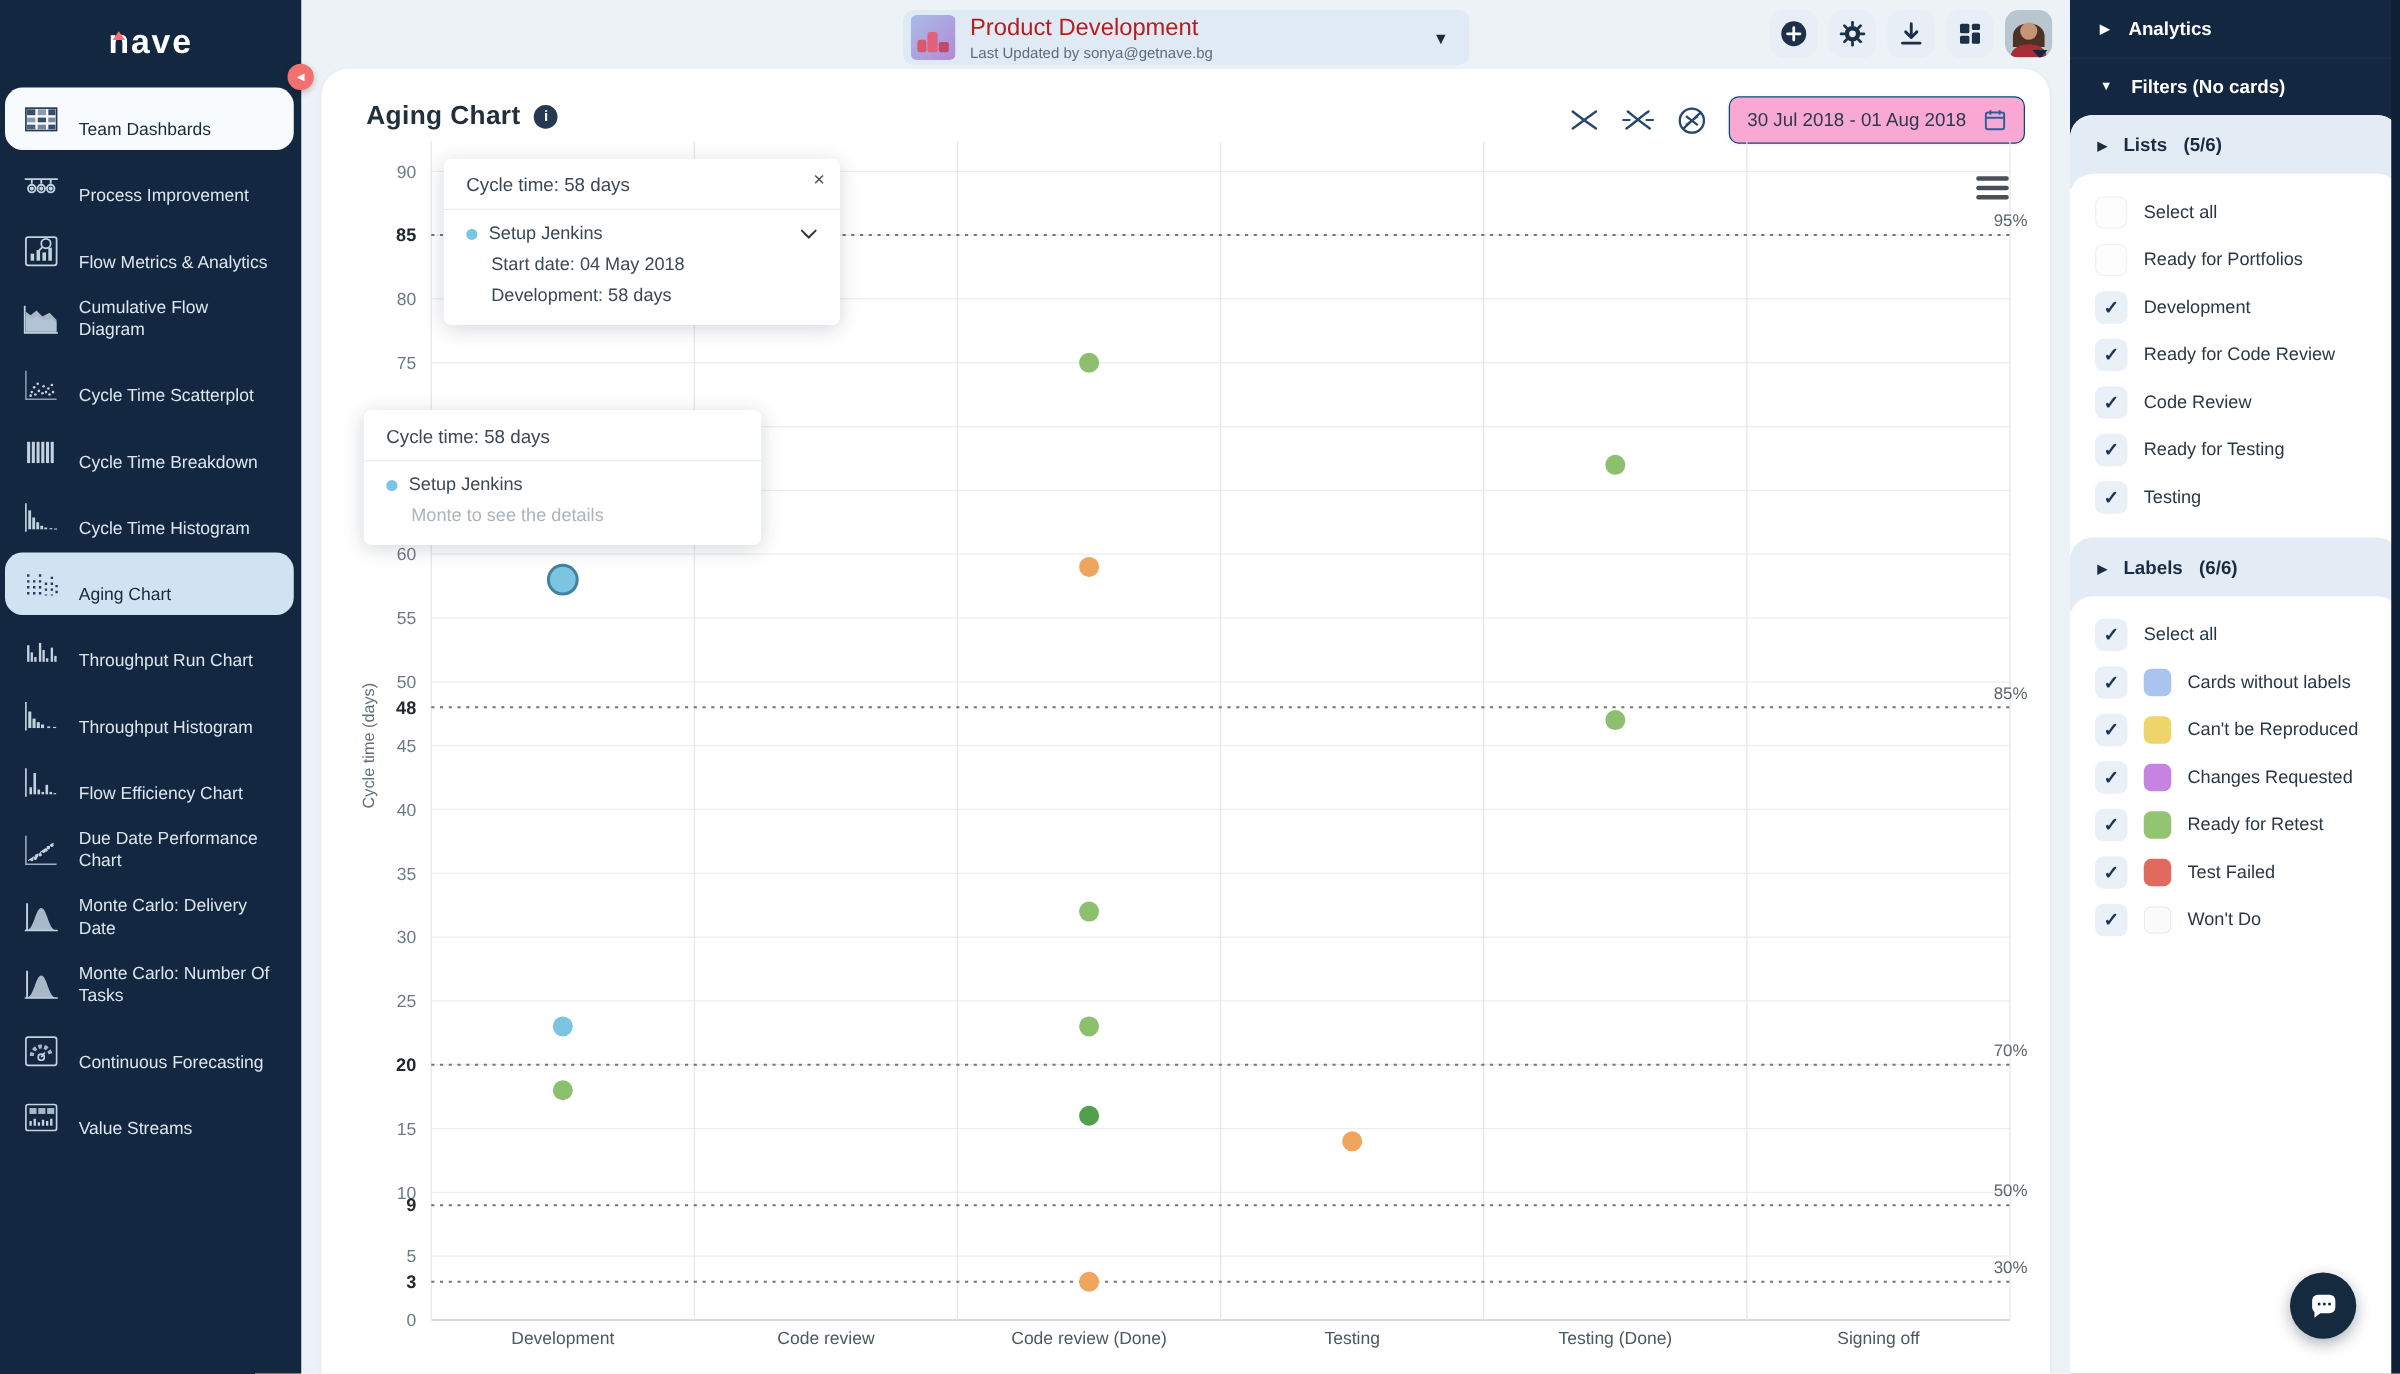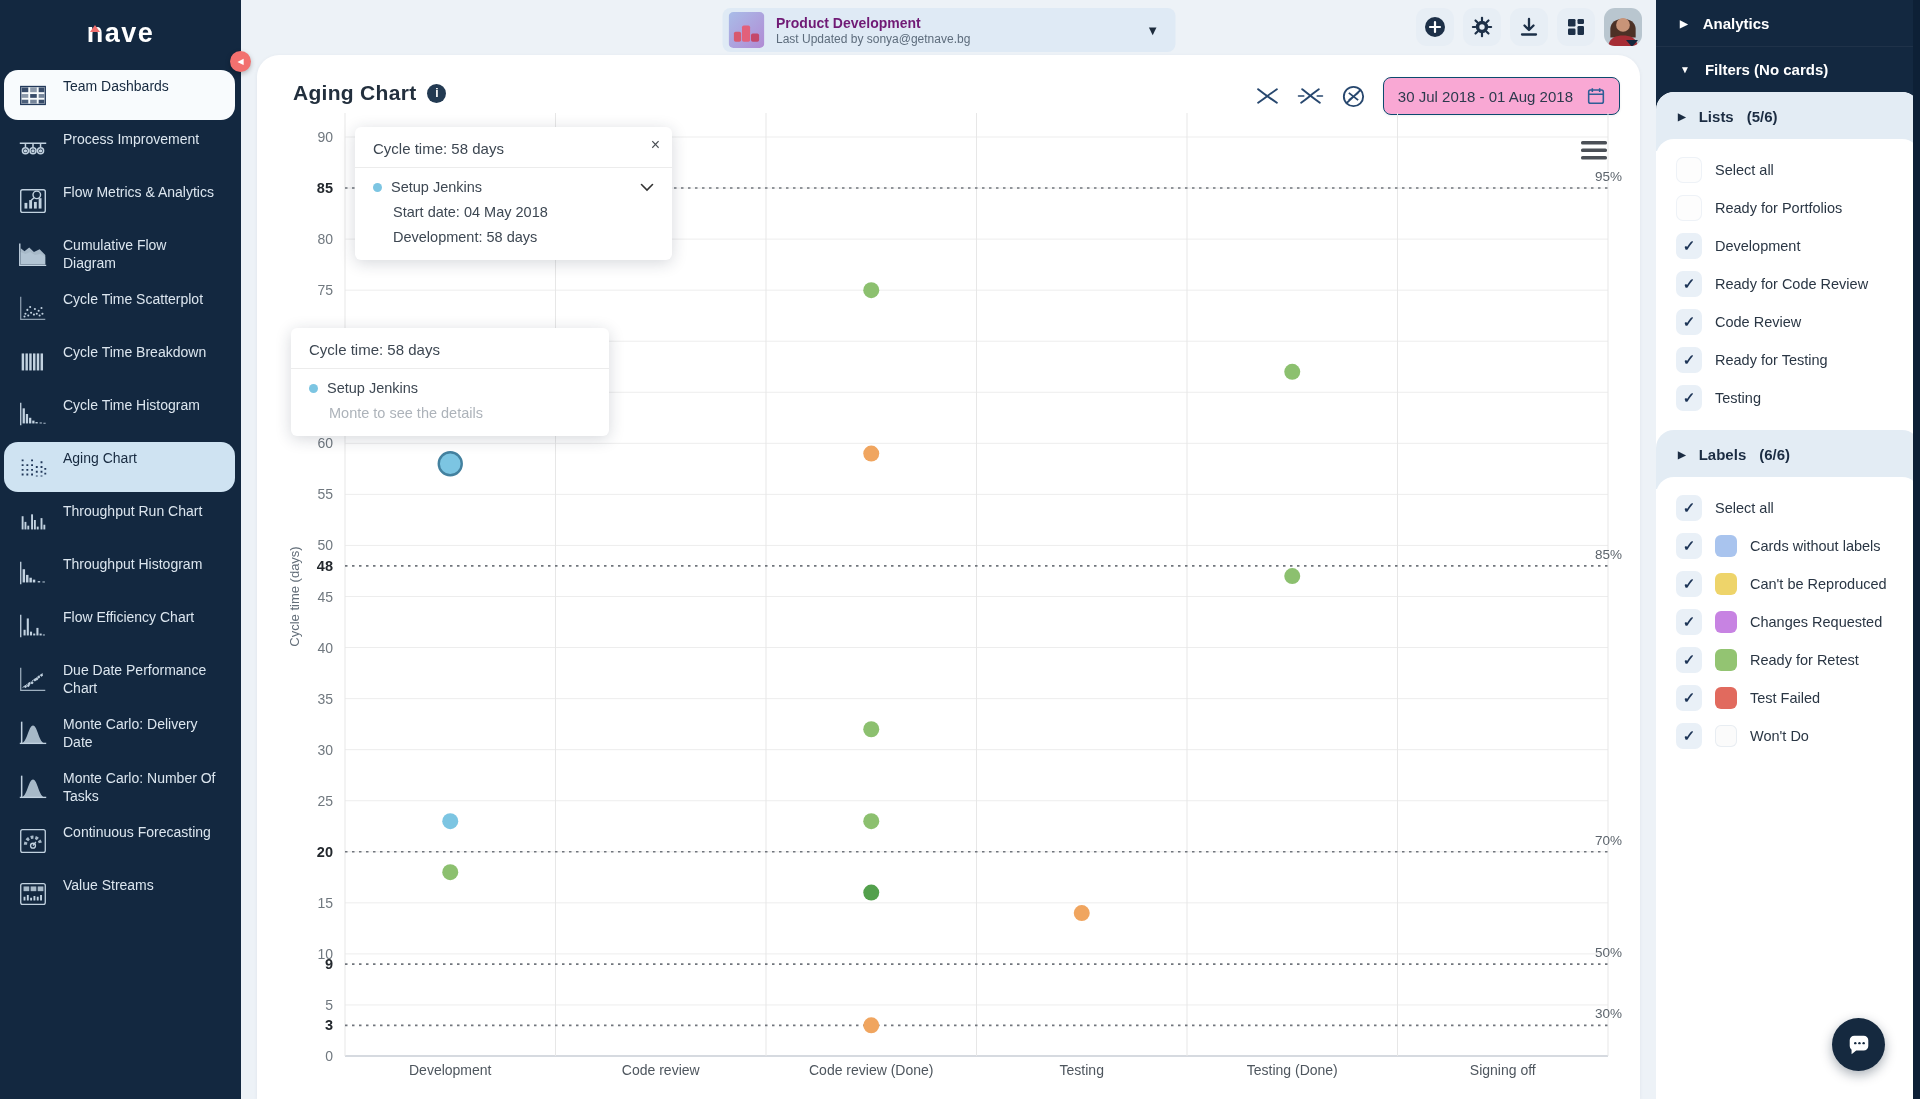--- a/index.html
+++ b/index.html
@@ -6,21 +6,21 @@
   html,body{width:1920px;height:1099px;overflow:hidden}
   body{font-family:"Liberation Sans",sans-serif;background:#edf2f7;position:relative;color:#223040}
 
   
   #sidebar{position:absolute;left:0;top:0;bottom:0;width:241px;background:#132840;z-index:4}
   .logo-wrap{height:66px;display:flex;align-items:center;justify-content:center;position:relative}
   .logo{color:#fff;font-size:27px;font-weight:bold;letter-spacing:1.5px;position:relative}
   .logo-accent{position:absolute;left:3px;top:7px;width:0;height:0;border-left:5px solid transparent;border-right:5px solid transparent;border-bottom:7px solid #f2706f}
   .collapse-badge{position:absolute;right:-10px;top:51px;width:21px;height:21px;border-radius:50%;background:#f2706f;color:#fff;display:flex;align-items:center;justify-content:center;font-size:8px;box-shadow:0 2px 5px rgba(0,0,0,.25);z-index:6}
   #side-items{display:flex;flex-direction:column;gap:3px;padding:4px 0 8px}
-  .side-item{display:flex;align-items:flex-start;gap:13px;padding:8px 12px;margin:0 6px 0 4px;border-radius:14px;color:#dce6ef;font-size:14px;font-weight:500;line-height:1.25;cursor:pointer}
+  .side-item{display:flex;align-items:flex-end;gap:13px;padding:8px 12px;margin:0 6px 0 4px;border-radius:14px;color:#dce6ef;font-size:14px;font-weight:500;line-height:1.25;cursor:pointer}
   .side-item .icn{width:34px;height:34px;flex:0 0 34px;color:#c2d2e0;display:flex;align-items:center;justify-content:center}
   .side-item .icn svg{width:34px;height:34px}
   .side-item.light{background:#f8fbfd;color:#16293f}
   .side-item.light .icn{color:#22395a}
   .side-item.active{background:#cfe3f2;color:#16293f}
   .side-item.active .icn{color:#22395a}
 
   
   #rightpanel{position:absolute;right:0;top:0;bottom:0;width:264px;background:#132840;display:flex;flex-direction:column;z-index:4}
   .panel-head{display:flex;align-items:center;gap:15px;padding:0 24px;color:#fff;font-weight:bold;font-size:15px;height:46px;flex:0 0 auto;cursor:pointer}
@@ -36,21 +36,21 @@
   .swatch{width:22px;height:22px;flex:0 0 22px;border-radius:6px}
   .panel-filler{flex:1;background:#fff}
   #scrollbar{position:absolute;right:0;top:0;bottom:0;width:7px;background:#0d2036;z-index:7}
 
   
   #main{position:absolute;left:241px;right:264px;top:0;bottom:0}
   #topbar{height:55px;position:relative}
   .board-chip{position:absolute;left:50%;transform:translateX(-50%);top:8px;width:453px;height:44px;background:#dfeaf5;border-radius:8px;display:flex;align-items:center;gap:12px;padding:0 16px 0 6px;cursor:pointer}
   .board-thumb{width:36px;height:36px;border-radius:5px;overflow:hidden;flex:0 0 36px}
   .board-texts{display:flex;flex-direction:column;gap:1px}
-  .board-title{font-size:14px;font-weight:bold;color:#701a75}
+  .board-title{font-size:19px;font-weight:normal;color:#b91c1c}
   .board-sub{font-size:12px;color:#5d6c7c}
   .board-caret{margin-left:auto;color:#1c2b3c;font-size:13px}
   .top-actions{position:absolute;right:14px;top:8px;display:flex;gap:9px;align-items:center}
   .icon-btn{width:38px;height:38px;border-radius:11px;background:#e7eef5;display:flex;align-items:center;justify-content:center;cursor:pointer}
   .icon-btn svg{width:24px;height:24px}
   .avatar{width:38px;height:38px;border-radius:11px;overflow:hidden;position:relative;cursor:pointer}
   .avatar svg{width:38px;height:38px}
   .avatar-caret{position:absolute;right:4px;bottom:-1px;width:0;height:0;border-left:6px solid transparent;border-right:6px solid transparent;border-top:7px solid #14273d}
 
   #card{position:absolute;left:16px;right:16px;top:55px;bottom:0;background:#fff;border-radius:22px 22px 0 0;box-shadow:0 1px 4px rgba(20,40,70,.06)}

